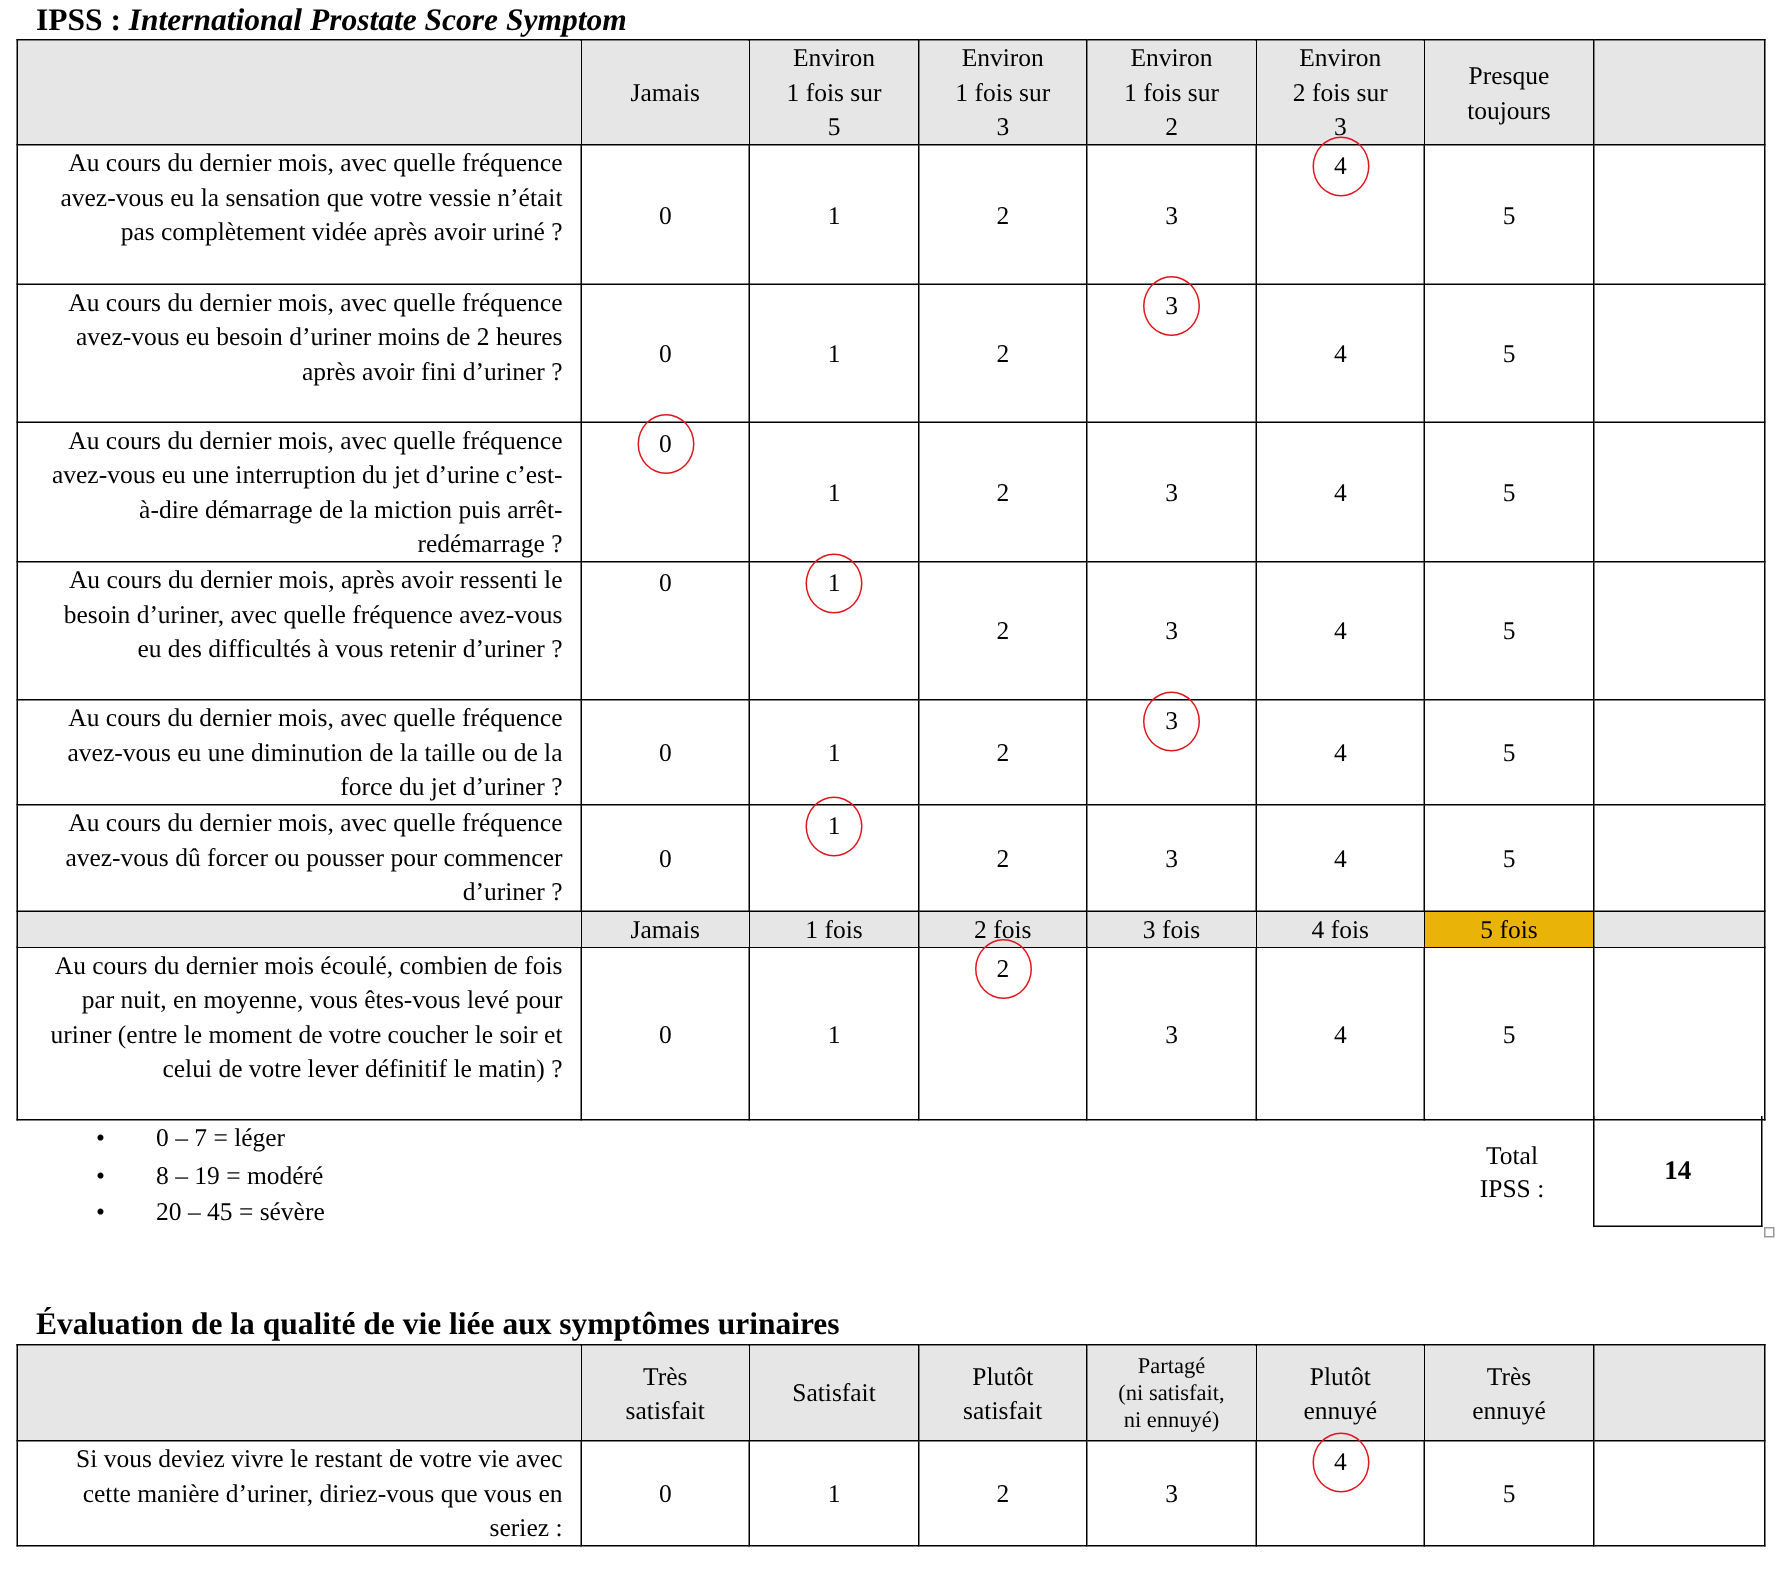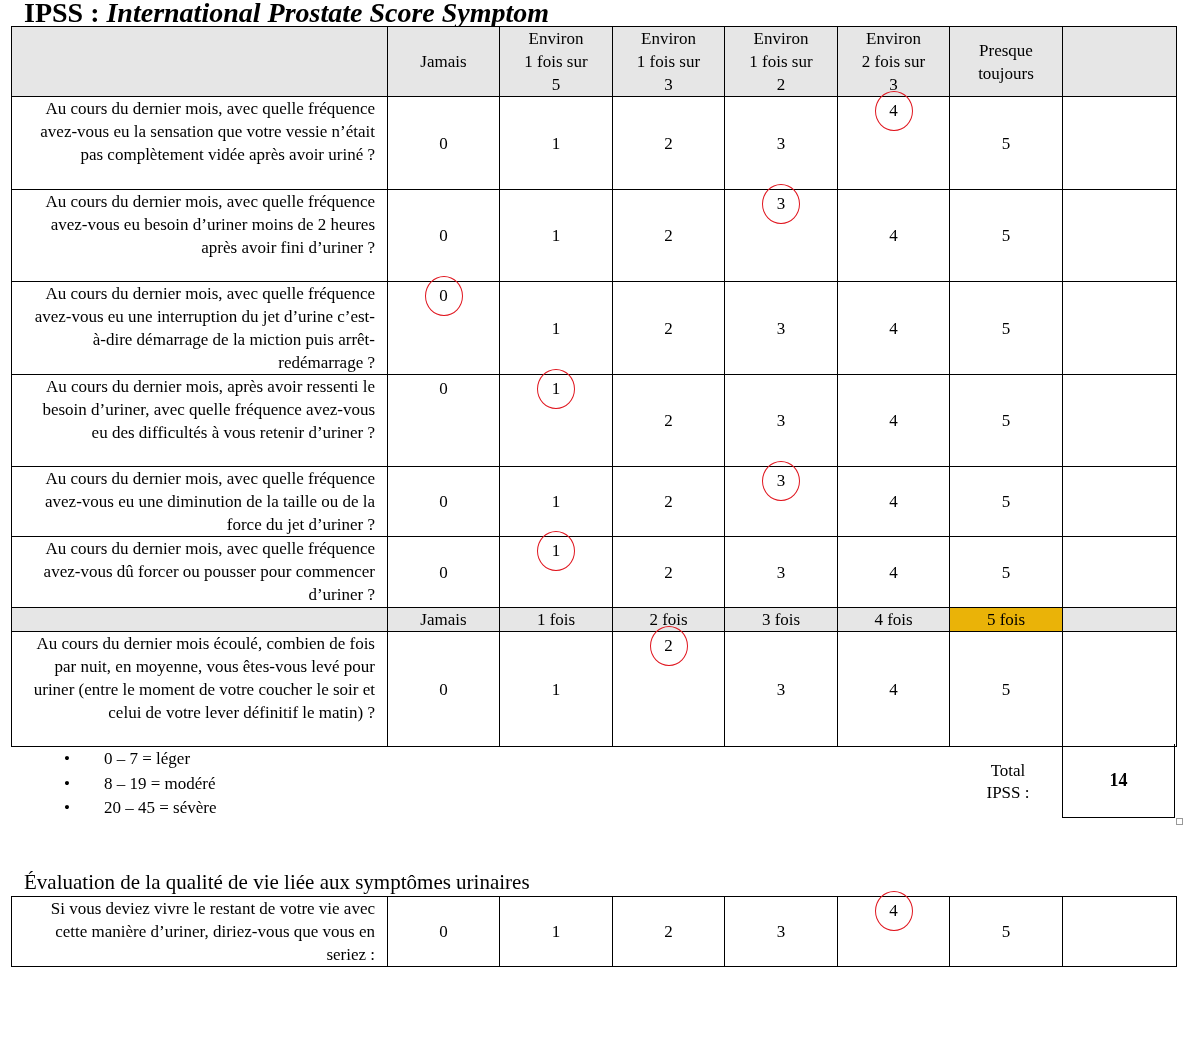--- a/index.html
+++ b/index.html
@@ -1,32 +1,32 @@
 <!DOCTYPE html>
 <html><head>
 <meta charset="utf-8">
 <style>
   html, body { margin: 0; padding: 0; background: #ffffff; }
   body { width: 1191px; height: 1052px; position: relative; overflow: hidden;
          font-family: "Liberation Serif", "DejaVu Serif", serif; color: #000; }
-  .title { position: absolute; left: 24px; top: 1px; font-size: 28px; font-weight: bold; line-height: 24px; }
+  .title { position: absolute; left: 24px; top: 1px; font-size: 21px; font-weight: bold; line-height: 24px; }
   .title i { font-style: italic; }
   table { border-collapse: collapse; position: absolute; table-layout: fixed; }
   td { border: 1px solid #000; font-size: 17px; line-height: 23px; vertical-align: middle; text-align: center; padding: 0; position: relative; }
   td.q { text-align: right; padding: 0 12px 0 12px; vertical-align: top; }
   tr.hdr td { background: #e6e6e6; }
   .val { display: inline-block; position: relative; }
   .circ { position: absolute; width: 38px; height: 40px; border: 1.6px solid #e0161f; border-radius: 50%; box-sizing: border-box; left: 50%; top: 50%; transform: translate(-50%, -50%); }
   .legend { position: absolute; left: 64px; top: 747px; font-size: 17px; line-height: 24.5px; }
   .legend div { display: flex; }
   .legend .bullet { width: 40px; }
   .total-label { position: absolute; left: 963px; top: 760px; width: 90px; text-align: center; font-size: 17px; line-height: 22px; }
   .total-box { position: absolute; left: 1062px; top: 744px; width: 113px; height: 74px; border: 1px solid #000; border-top: none; box-sizing: border-box; display: flex; align-items: center; justify-content: center; font-weight: bold; font-size: 18px; }
   .handle { position: absolute; left: 1176px; top: 818px; width: 5px; height: 5px; border: 1px solid #999; }
-  .title2 { position: absolute; left: 24px; top: 870px; font-size: 21px; font-weight: normal; line-height: 24px; }
+  .title2 { position: absolute; left: 24px; top: 870px; font-size: 21px; font-weight: bold; line-height: 24px; }
   .small { font-size: 15px; line-height: 18px; }
 </style>
 </head>
 <body>
 
 <div class="title"><span>IPSS : </span><i>International Prostate Score Symptom</i></div>
 
 <table id="ipss-table" style="left:11px; top:26px; width:1165px;">
   <colgroup>
     <col style="width:376px">
@@ -170,20 +170,36 @@
     <col style="width:376px">
       <col style="width:112px">
       <col style="width:113px">
       <col style="width:112px">
       <col style="width:113px">
       <col style="width:112px">
       <col style="width:113px">
       <col style="width:114px">
   </colgroup>
   <tbody id="qol-body">
+      <tr class="hdr" style="height:64px">
+        <td style="background: rgb(230, 230, 230);"></td>
+        <td style="white-space: pre-line; background: rgb(230, 230, 230);">Très
+satisfait</td>
+        <td style="white-space: pre-line; background: rgb(230, 230, 230);">Satisfait</td>
+        <td style="white-space: pre-line; background: rgb(230, 230, 230);">Plutôt
+satisfait</td>
+        <td style="white-space: pre-line; background: rgb(230, 230, 230);" class="small">Partagé
+(ni satisfait,
+ni ennuyé)</td>
+        <td style="white-space: pre-line; background: rgb(230, 230, 230);">Plutôt
+ennuyé</td>
+        <td style="white-space: pre-line; background: rgb(230, 230, 230);">Très
+ennuyé</td>
+        <td style="white-space: pre-line; background: rgb(230, 230, 230);"></td>
+      </tr>
       <tr style="height:70px">
         <td class="q">Si vous deviez vivre le restant de votre vie avec cette manière d’uriner, diriez-vous que vous en seriez :</td>
         <td><span class="val"><span>0</span></span></td>
         <td><span class="val"><span>1</span></span></td>
         <td><span class="val"><span>2</span></span></td>
         <td><span class="val"><span>3</span></span></td>
         <td style="vertical-align: top; padding-top: 2px;"><span class="val"><span>4</span><span class="circ" style="border-color: rgb(224, 22, 31);"></span></span></td>
         <td><span class="val"><span>5</span></span></td>
         <td></td>
       </tr>

